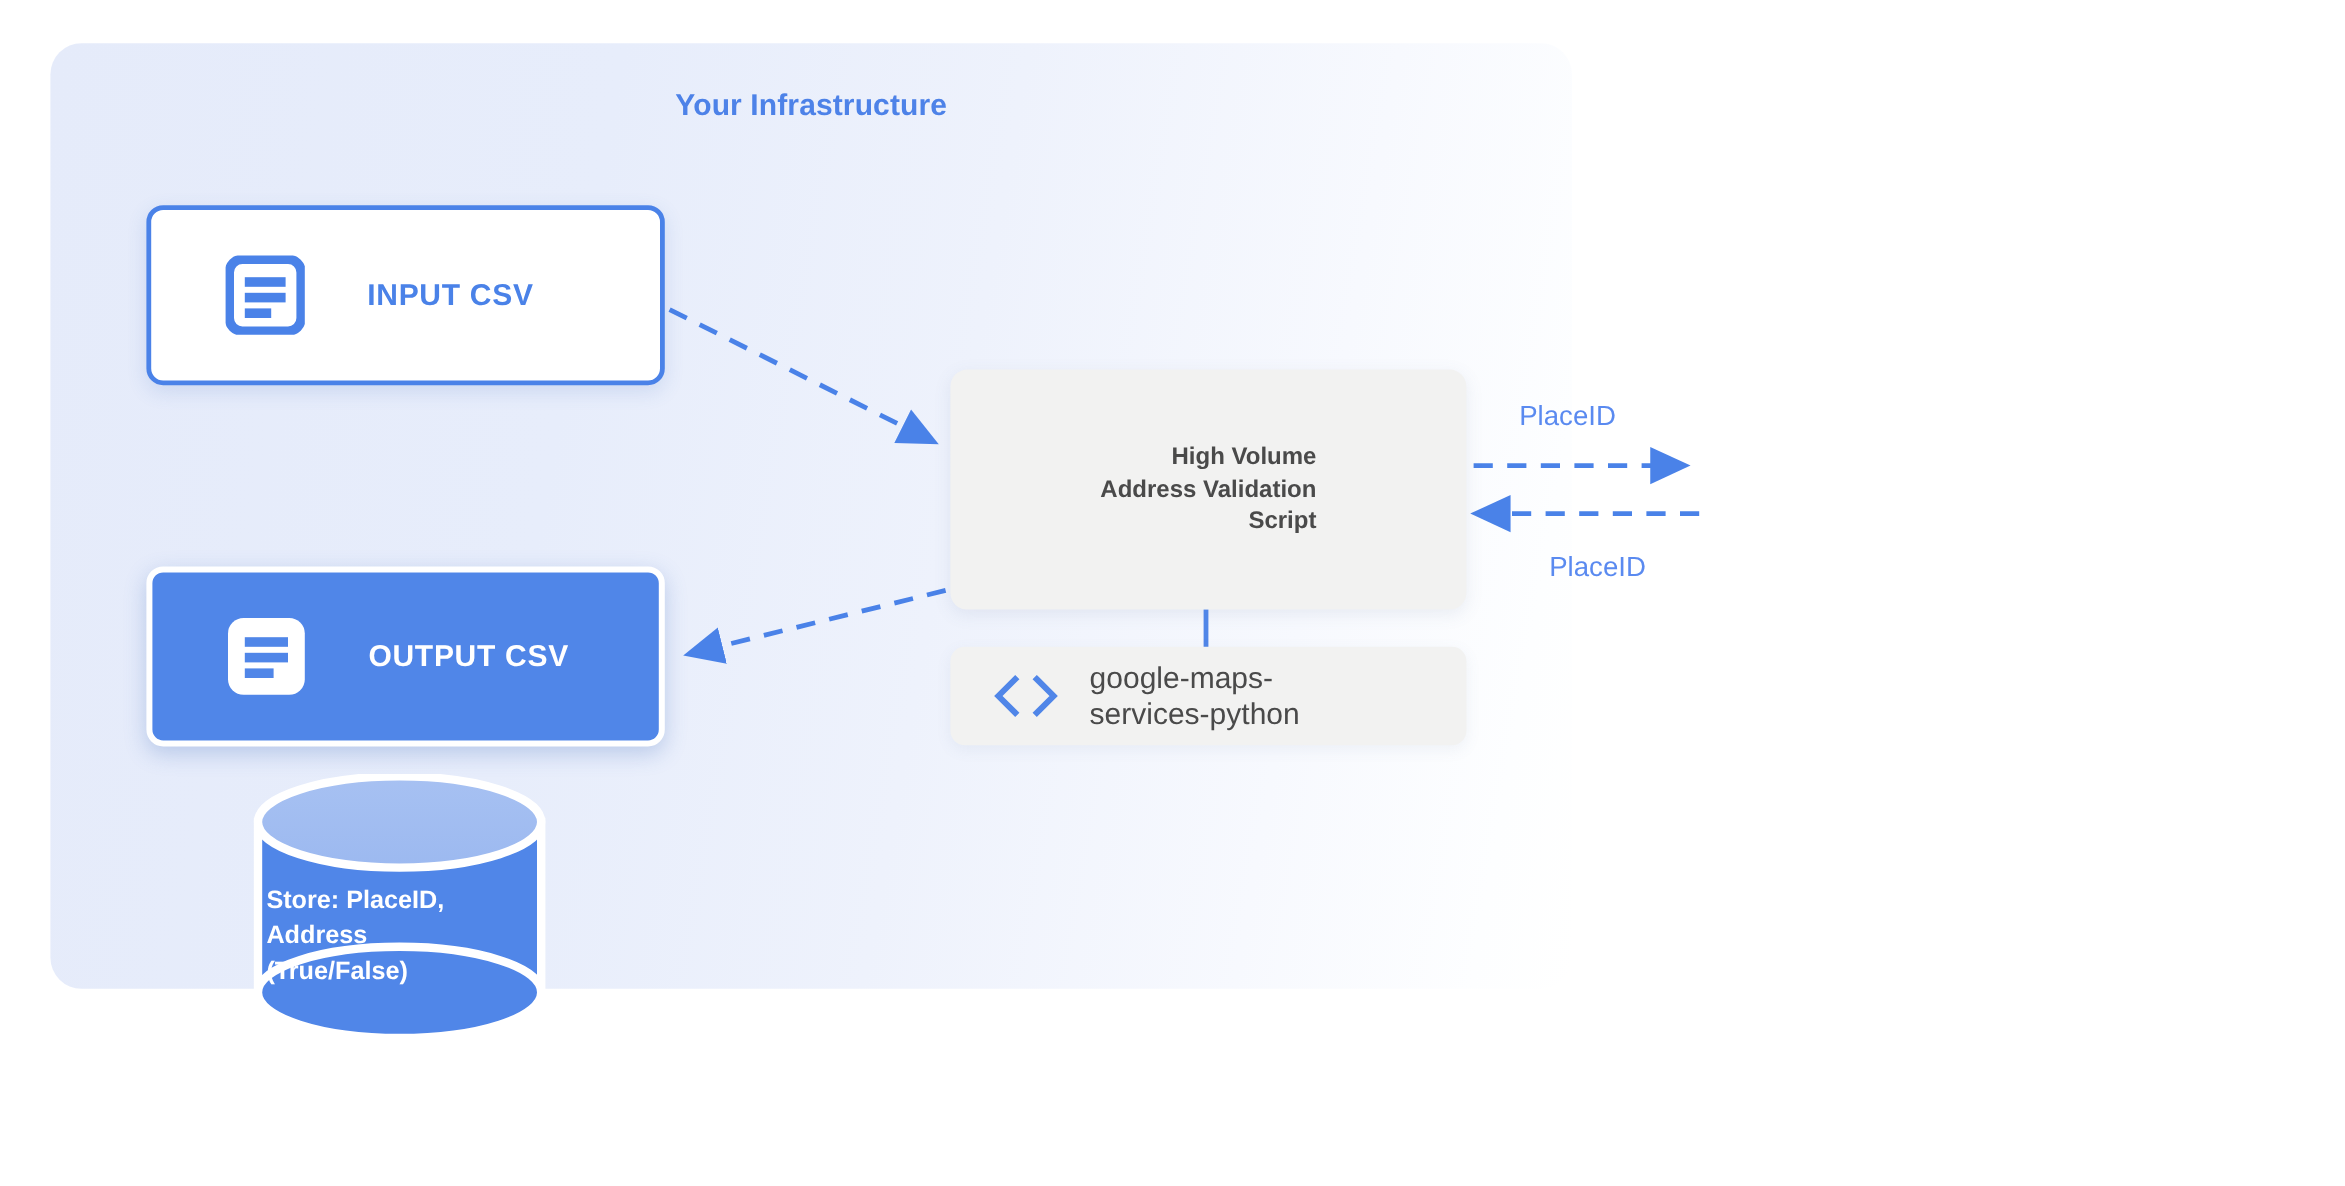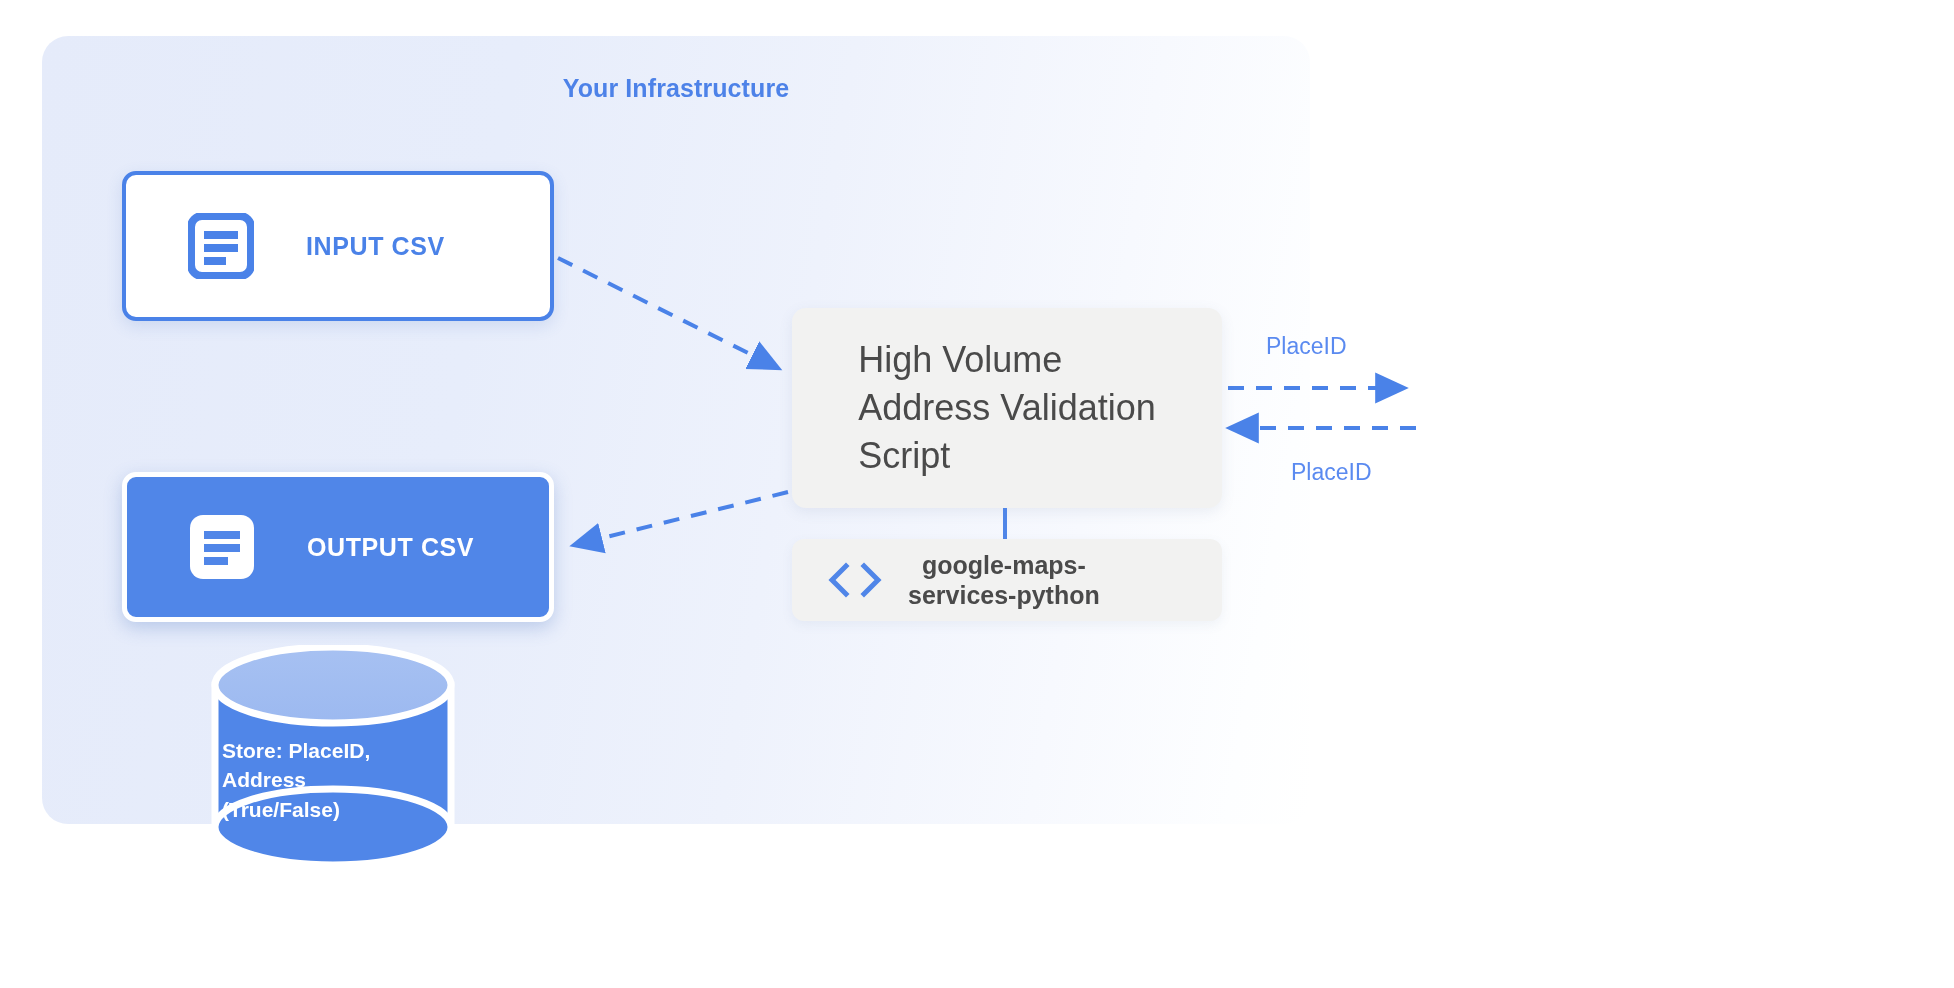--- a/index.html
+++ b/index.html
@@ -103,24 +103,24 @@
     width: 430px;
     height: 200px;
     background: #f2f2f1;
     border-radius: 14px;
     display: flex;
     align-items: center;
     justify-content: center;
     box-shadow: 0 4px 14px rgba(90,110,150,0.10);
   }
   .script-text {
-    font-size: 36px;
-    font-weight: normal;
+    font-size: 20px;
+    font-weight: bold;
     color: #4a4a4a;
-    text-align: left;
+    text-align: right;
     line-height: 1.33;
     white-space: pre-line;
   }
 
   
   .connector-v {
     position: absolute;
     left: 1003px;
     top: 508px;
     width: 4px;
@@ -141,23 +141,23 @@
     box-shadow: 0 4px 12px rgba(90,110,150,0.08);
   }
   .code-icon {
     width: 58px;
     height: 40px;
     margin-left: 34px;
     flex: 0 0 auto;
   }
   .lib-label {
     font-size: 25px;
-    font-weight: bold;
+    font-weight: normal;
     color: #4a4a4a;
-    text-align: center;
+    text-align: left;
     line-height: 1.22;
     white-space: pre-line;
     margin-left: 24px;
   }
 
   
   .api-box {
     left: 1414px;
     top: 332px;
     width: 484px;

